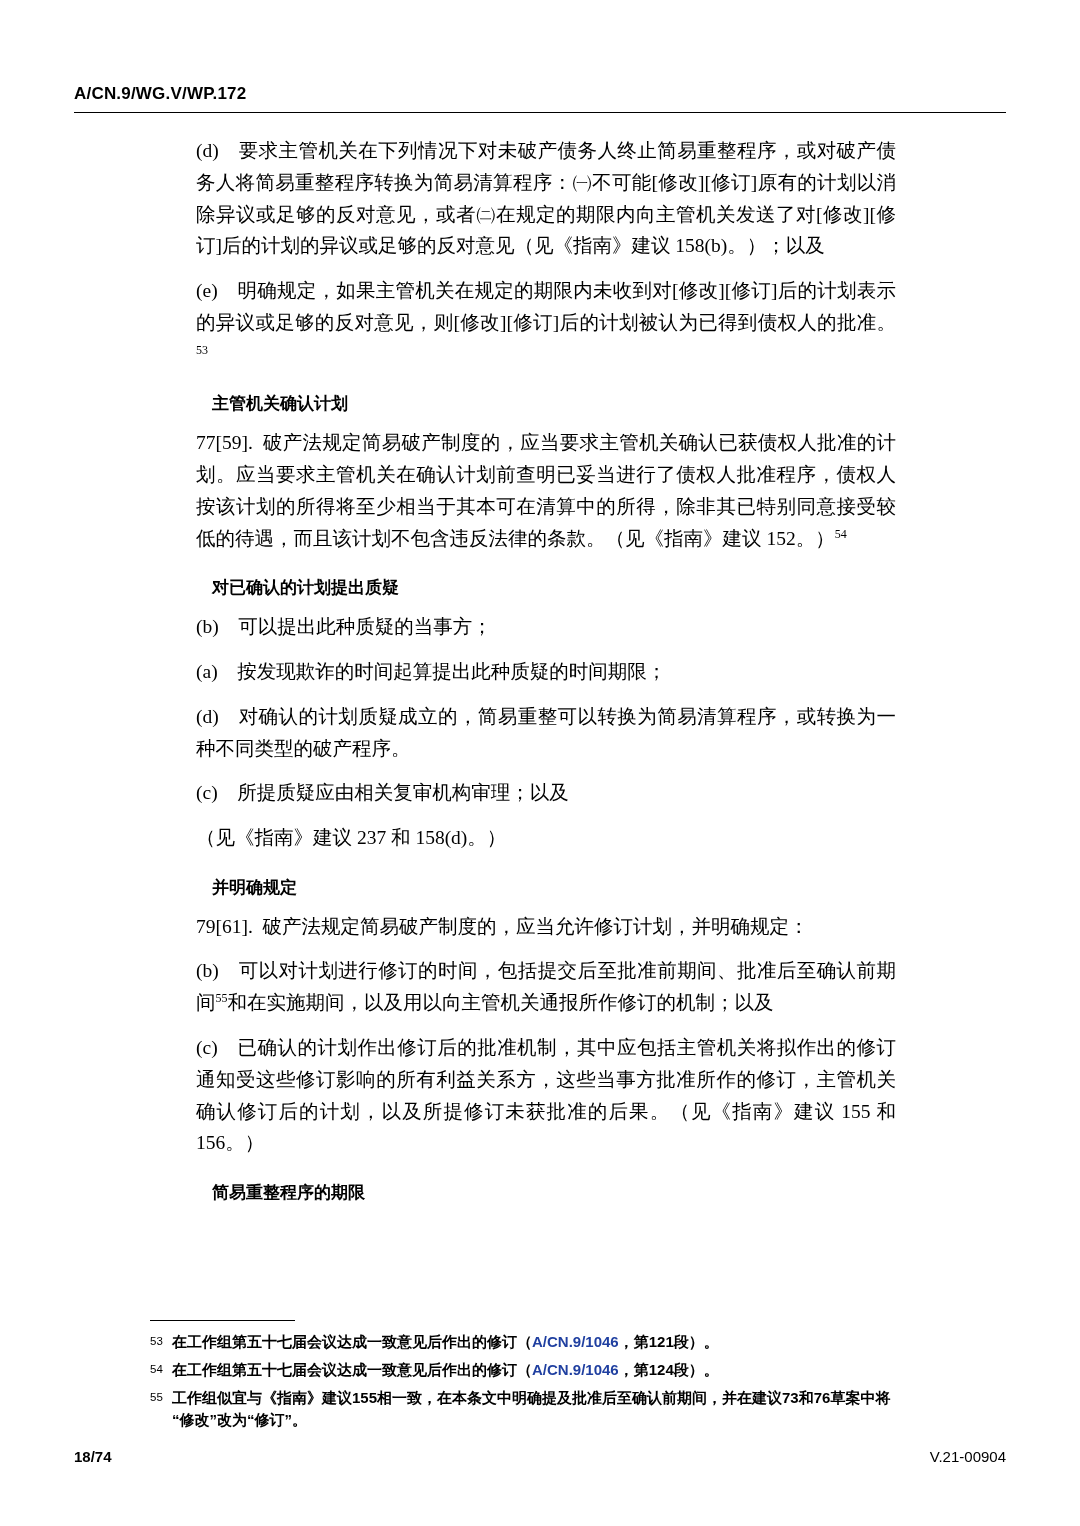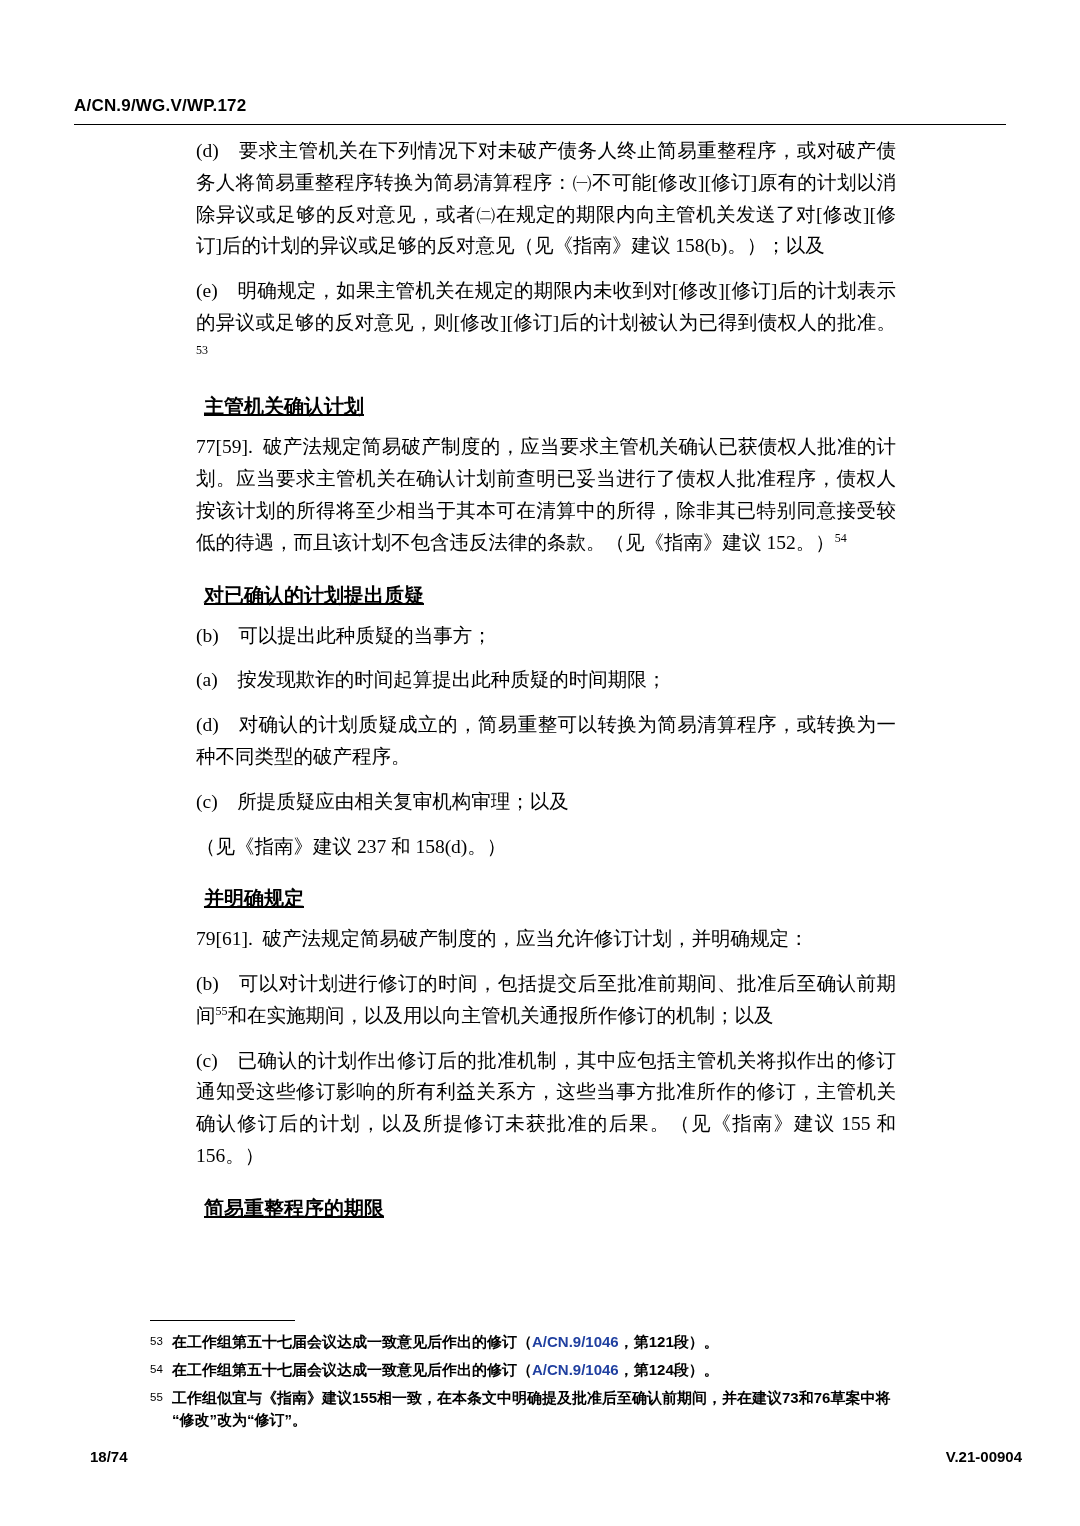--- a/index.html
+++ b/index.html
@@ -15,21 +15,21 @@
     margin: 0 auto;
     box-sizing: border-box;
     font-family: "Liberation Serif", "DejaVu Serif", serif;
     color: #000000;
     overflow: hidden;
   }
 
   
   .header {
     position: absolute;
-    top: 96px;
+    top: 84px;
     left: 74px;
     width: 932px;
   }
   .header-symbol {
     font-family: "Liberation Sans", sans-serif;
     font-weight: bold;
     font-size: 17px;
     letter-spacing: 0.2px;
     padding-bottom: 8px;
   }
@@ -55,24 +55,23 @@
   .para-indent {
     text-indent: 40px;
   }
   .sub-para {
     padding-left: 0;
     text-indent: 40px;
   }
   h3.sec-head {
     font-family: "Liberation Sans", sans-serif;
     font-weight: bold;
-    font-size: 20px;
-    margin: 22px 0 11px 8px;
+    font-size: 17px;
+    margin: 22px 0 11px 16px;
     line-height: 1.4;
-    text-decoration: underline;
   }
   sup {
     font-size: 12px;
     vertical-align: super;
     line-height: 0;
   }
   .note-para {
     margin-top: 6px;
   }
 
@@ -108,31 +107,31 @@
     flex: 1;
   }
   .fn-link {
     color: #1f3fa0;
     font-weight: bold;
   }
 
   
   .footer {
     position: absolute;
-    left: 90px;
+    left: 74px;
     top: 1448px;
     width: 932px;
     display: flex;
     justify-content: space-between;
     font-family: "Liberation Sans", sans-serif;
     font-size: 15px;
     font-weight: bold;
   }
   .footer-right {
-    font-weight: bold;
+    font-weight: normal;
   }
 </style>
 </head>
 <body>
 
 <div class="page">
 
   <div class="header">
     <div class="header-symbol">A/CN.9/WG.V/WP.172</div>
     <div class="header-rule"></div>

